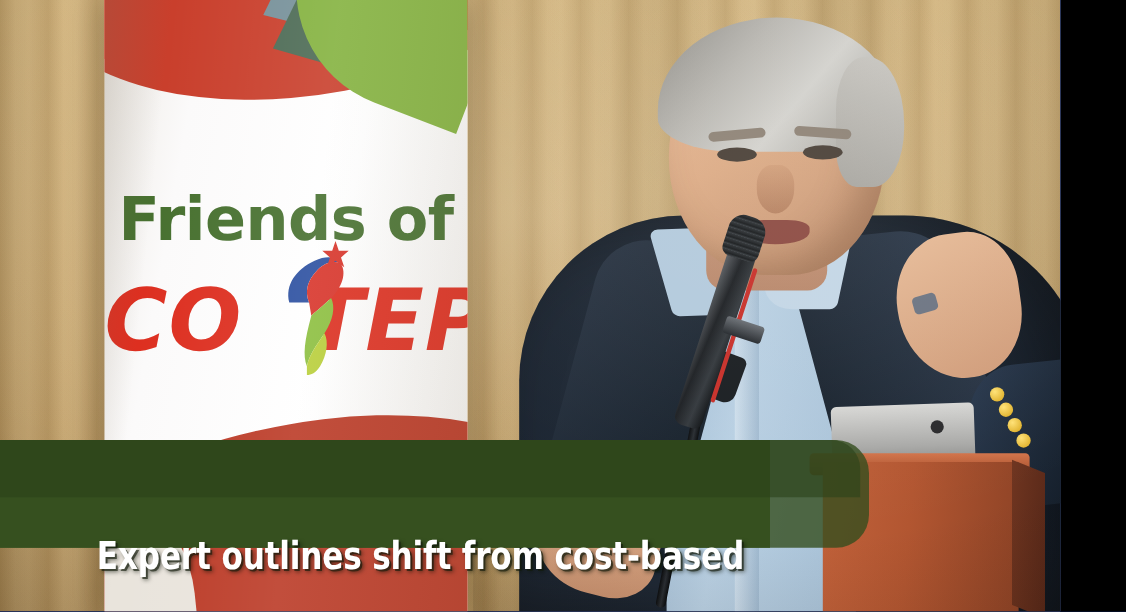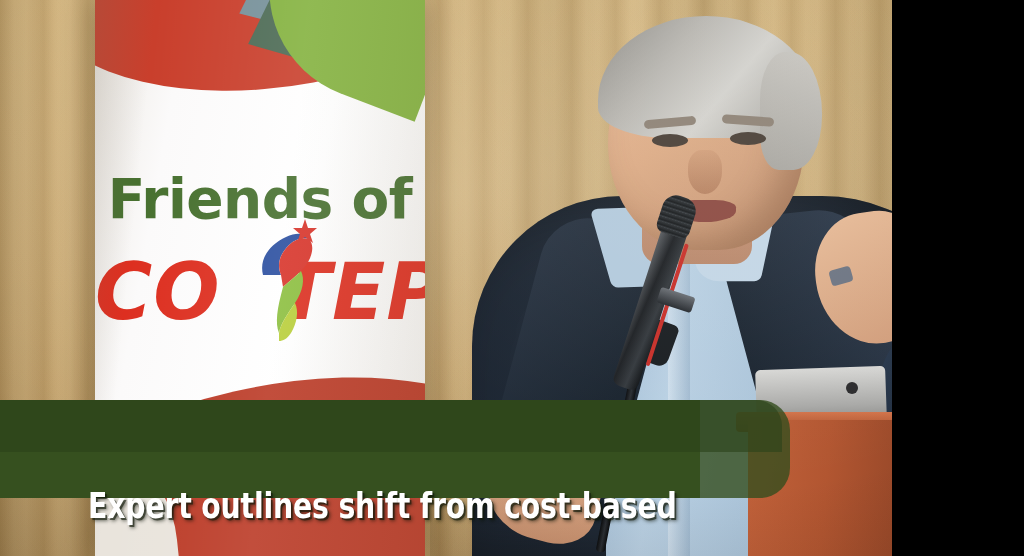--- a/index.html
+++ b/index.html
@@ -7,21 +7,21 @@
     margin: 0;
     padding: 0;
     background: #000;
   }
   body {
     font-family: "Liberation Sans", sans-serif;
   }
 
   .stage {
     position: relative;
-    width: 892px;
+    width: 964px;
     height: 556px;
     overflow: hidden;
     background: #1d4ed8;
   }
 
   
   .curtain {
     position: absolute;
     inset: 0;
     background:

